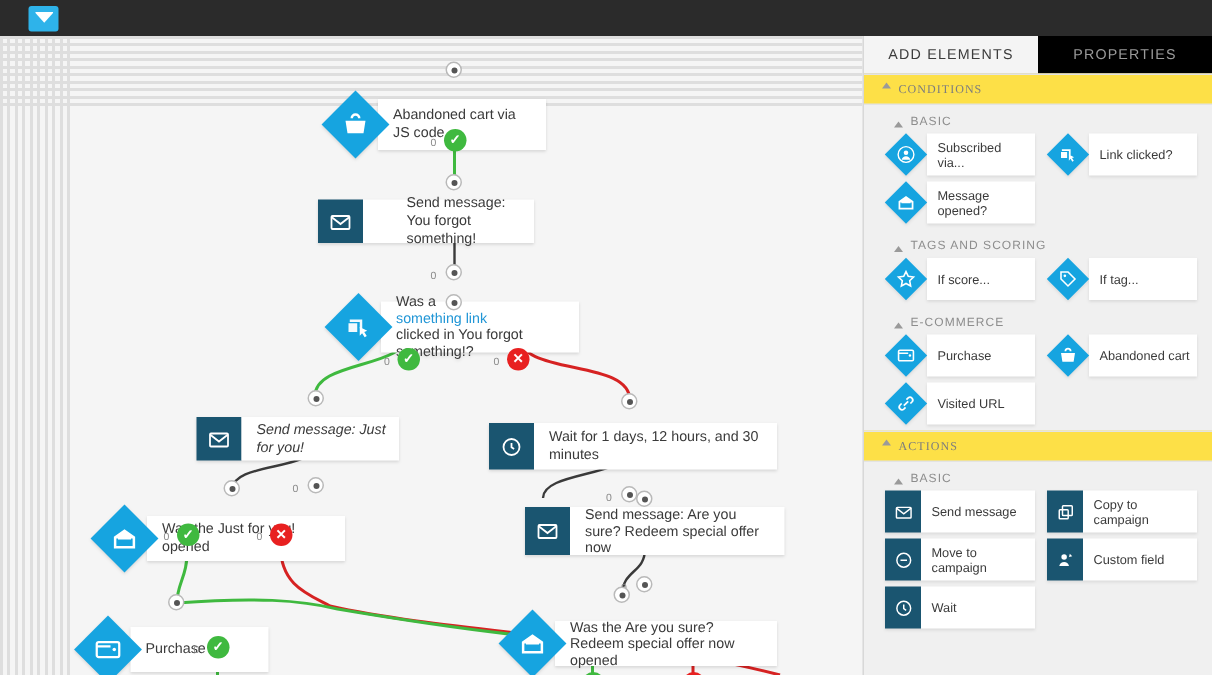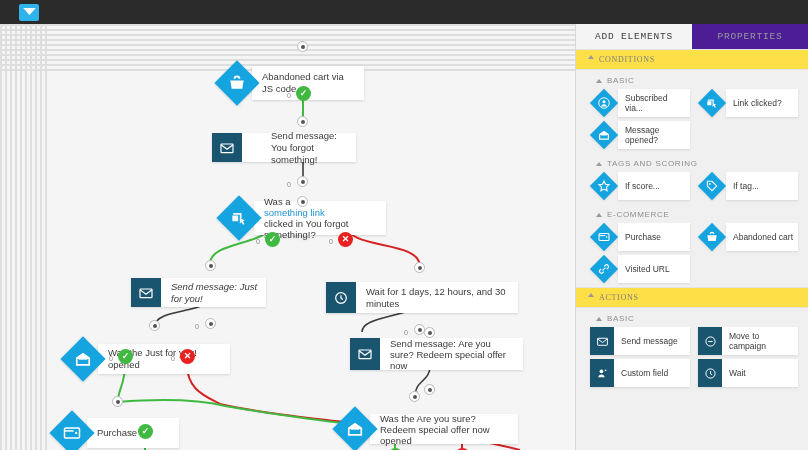--- a/index.html
+++ b/index.html
@@ -83,34 +83,34 @@
         color:#fff;font-size:9px;font-weight:bold; line-height:1;}
   .pin.yes{ background:#3fb93f; }
   .pin.no{ background:#e82020; }
   .pinlbl{ position:absolute; font-size:7px; color:#8a8a8a; }
 
   
   #panel{
     position:absolute; right:0; top:24px; width:233px; height:426px;
     background:#f0f0f0; border-left:1px solid #d8d8d8; overflow:hidden;
   }
-  #tabs{ display:flex; height:25px; background:#4c1d95;font-family:Liberation Mono, monospace; }
+  #tabs{ display:flex; height:25px; background:#000000; }
   .tab{
     flex:1; display:flex;align-items:center;justify-content:center;
     font-size:9.5px; letter-spacing:.8px; color:#9a9a9a; cursor:pointer;
   }
   .tab.active{ background:#f4f4f4; color:#3c3c3c; }
   .grouphdr{
     font-size:8px; letter-spacing:.7px; color:#7d7d7d; padding:5px 0 5px 12px;
     background:#fde047; border-top:1px solid #e3e3e3; border-bottom:1px solid #e3e3e3;
     display:flex; align-items:flex-start; gap:5px;font-family:Liberation Serif, serif;
   }
   .subhdr{
     font-size:8px; letter-spacing:.7px; color:#8d8d8d; padding:6px 0 4px 20px;
-    display:flex; align-items:center; gap:5px;
+    display:flex; align-items:flex-end; gap:5px;
   }
   .tri{ display:inline-block; width:0;height:0;border-left:3px solid transparent;
         border-right:3px solid transparent;border-bottom:4px solid #9a9a9a; }
   .items{ display:flex; flex-wrap:wrap; padding:0 0 4px 14px; gap:4px 8px; }
   .pitem{
     width:100px; height:28px; display:flex; align-items:stretch; cursor:pointer;
     filter:drop-shadow(0 1px 1px rgba(0,0,0,.10));
   }
   .pitem .plabel{
     background:#fff; flex:1; display:flex;align-items:center;
@@ -456,20 +456,29 @@
         <svg viewBox="0 0 24 24" fill="none" stroke="#fff" stroke-width="1.8">
             <rect x="3" y="6" width="18" height="13" rx="1"></rect>
             <path d="M3 7l9 7 9-7"></path>
           </svg>
       </span>
       <span class="plabel">Send message</span>
     </div>
     <div class="pitem">
       <span class="psq">
         <svg viewBox="0 0 24 24" fill="none" stroke="#fff" stroke-width="1.8">
+            <rect x="8" y="4" width="12" height="12" rx="1"></rect>
+            <rect x="4" y="9" width="11" height="11" rx="1"></rect>
+          </svg>
+      </span>
+      <span class="plabel">Copy to campaign</span>
+    </div>
+    <div class="pitem">
+      <span class="psq">
+        <svg viewBox="0 0 24 24" fill="none" stroke="#fff" stroke-width="1.8">
             <circle cx="12" cy="12" r="8.5"></circle>
             <path d="M8 12h8"></path>
           </svg>
       </span>
       <span class="plabel">Move to campaign</span>
     </div>
     <div class="pitem">
       <span class="psq">
         <svg viewBox="0 0 24 24" fill="#fff">
             <circle cx="10" cy="8" r="3.4"></circle>

